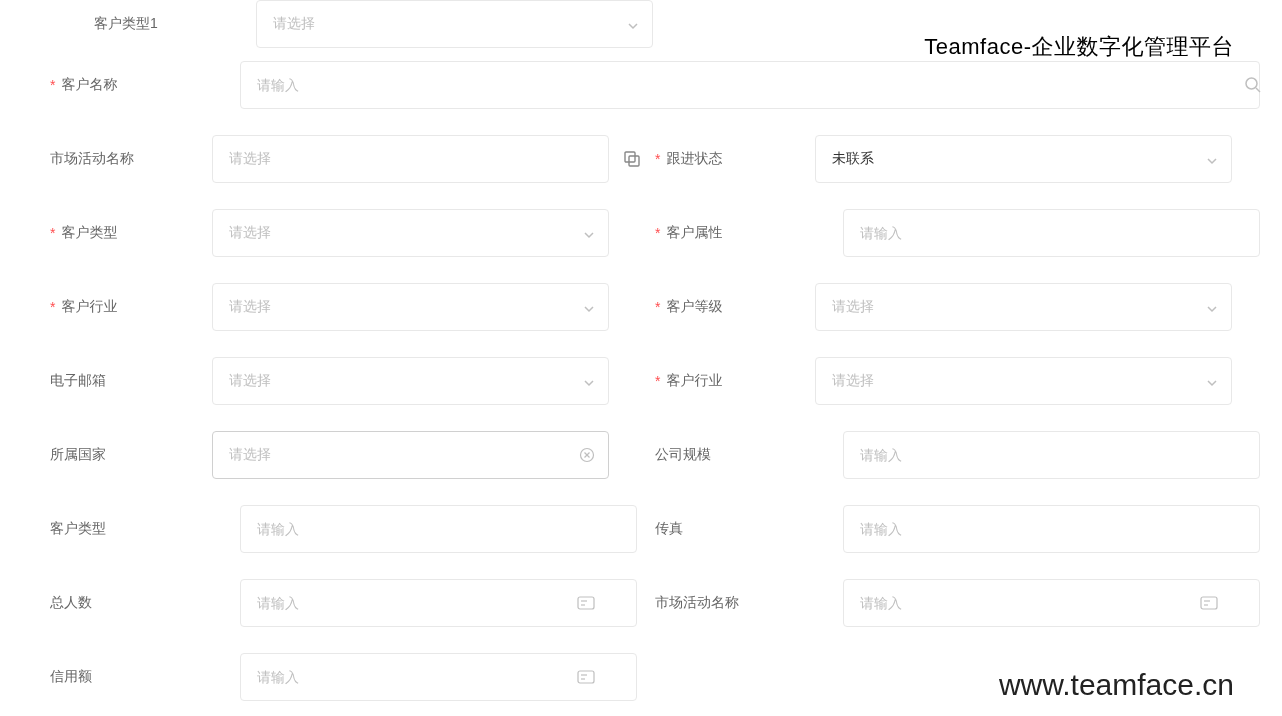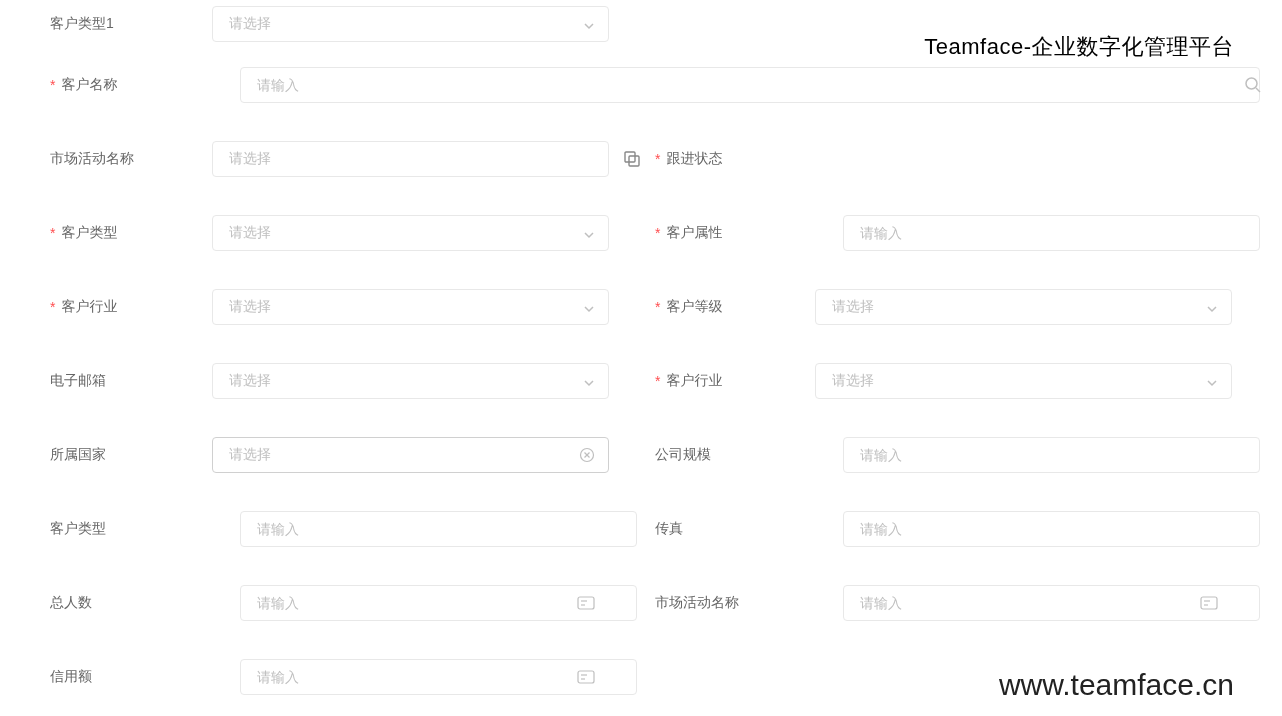--- a/index.html
+++ b/index.html
@@ -43,21 +43,21 @@
       color: #ff4d4f;
       margin-right: 6px;
       font-size: 14px;
     }
     .field-container {
       flex: 1;
       position: relative;
     }
     .input-field, .select-field {
       width: 100%;
-      height: 36px;
+      height: 48px;
       border: 1px solid #e8e8e8;
       border-radius: 4px;
       padding: 0 38px 0 16px;
       font-size: 14px;
       color: #333;
       background: #fff;
       outline: none;
       cursor: pointer;
     }
     .input-field::placeholder {
@@ -167,21 +167,21 @@
     }
   </style>
 </head>
 <body>
 
 <div class="header-brand">Teamface-企业数字化管理平台</div>
 <div class="footer-url">www.teamface.cn</div>
 
 <div class="form-container">
 
-  <div class="form-row" style="min-height:48px; padding-top:0;">
+  <div class="form-row" style="min-height:48px; padding-top:0;margin-left:44px;">
     <div class="form-group">
       <div class="label-container">
         <span>客户类型1</span>
       </div>
       <div class="field-container half-left">
         <div class="select-field">请选择</div>
         <span class="chevron-icon">
           <svg viewBox="0 0 12 12" fill="none" stroke="currentColor" stroke-width="1.5">
               <polyline points="2,4 6,8 10,4"></polyline>
             </svg>
@@ -219,20 +219,28 @@
       <svg viewBox="0 0 18 18" fill="none" stroke="currentColor" stroke-width="1.4">
           <rect x="2" y="2" width="10" height="10" rx="1"></rect>
           <rect x="6" y="6" width="10" height="10" rx="1"></rect>
         </svg>
     </span>
     <div class="col-right" style="margin-left:0;">
       <div class="label-container-right">
         <span class="required-mark">*</span>
         <span>跟进状态</span>
       </div>
+      <div class="field-container">
+        <div class="select-field has-value">未联系</div>
+        <span class="chevron-icon">
+          <svg viewBox="0 0 12 12" fill="none" stroke="currentColor" stroke-width="1.5">
+              <polyline points="2,4 6,8 10,4"></polyline>
+            </svg>
+        </span>
+      </div>
     </div>
   </div>
 
   <div class="form-row">
     <div class="label-container">
       <span class="required-mark">*</span>
       <span>客户类型</span>
     </div>
     <div class="field-container half-left">
       <div class="select-field">请选择</div>

